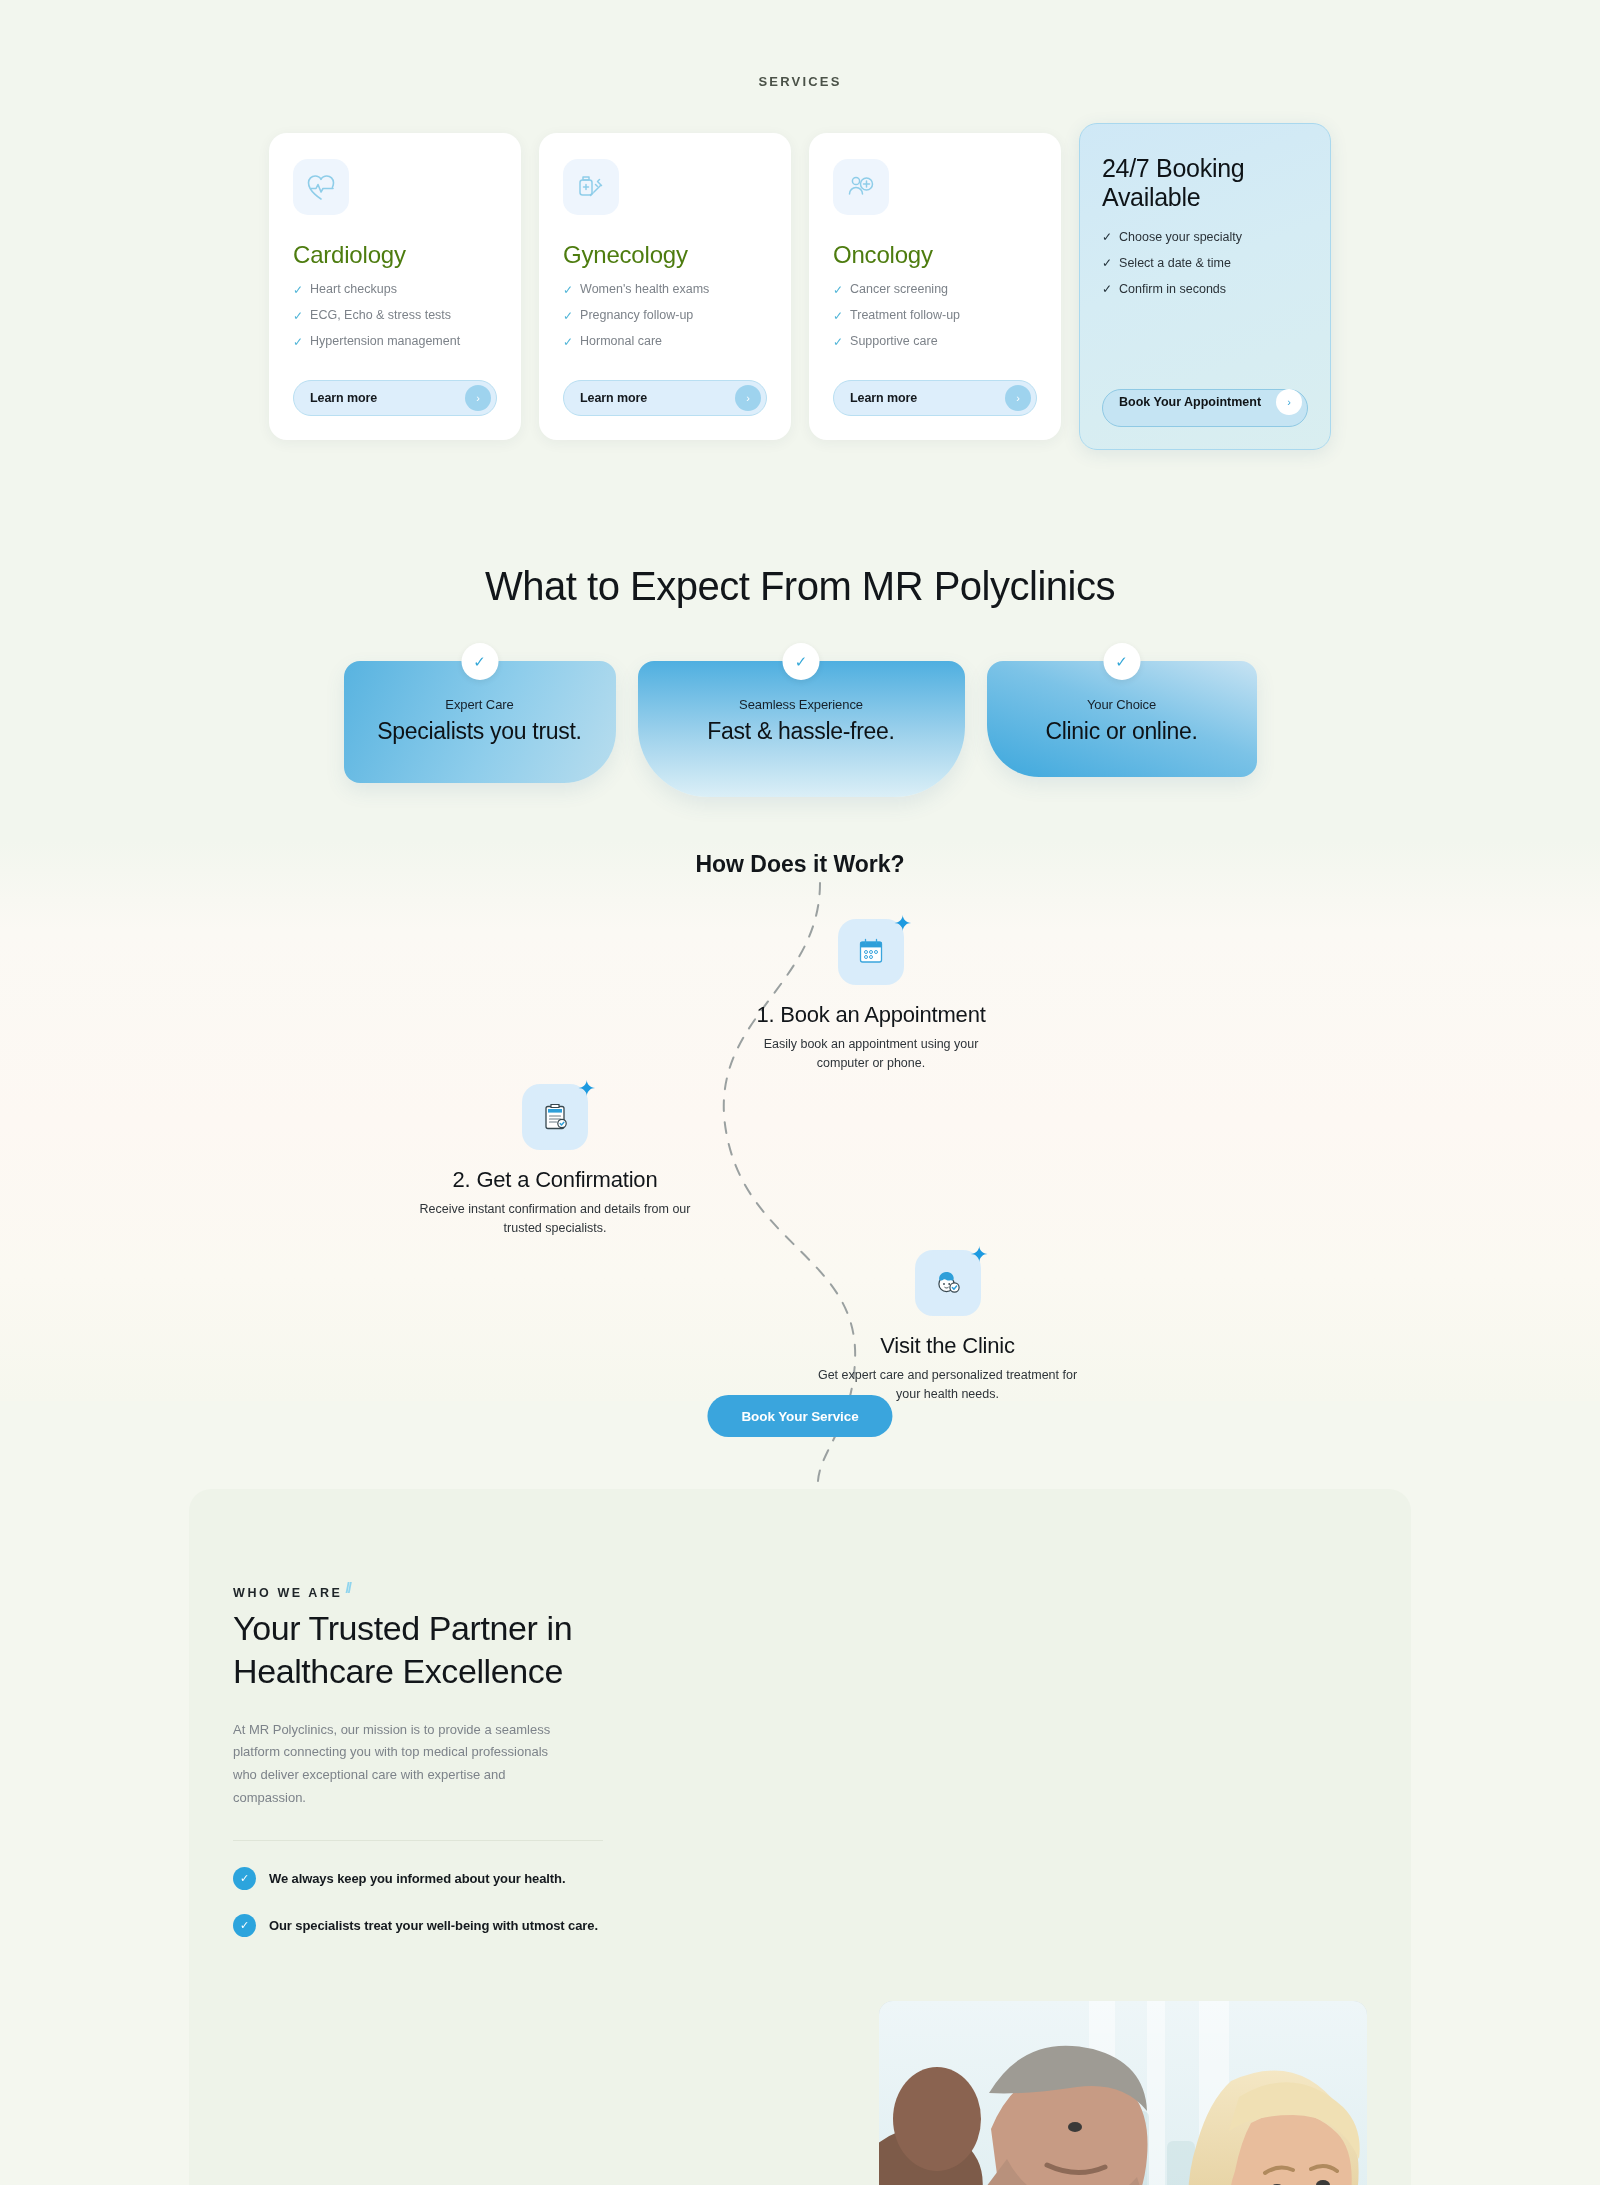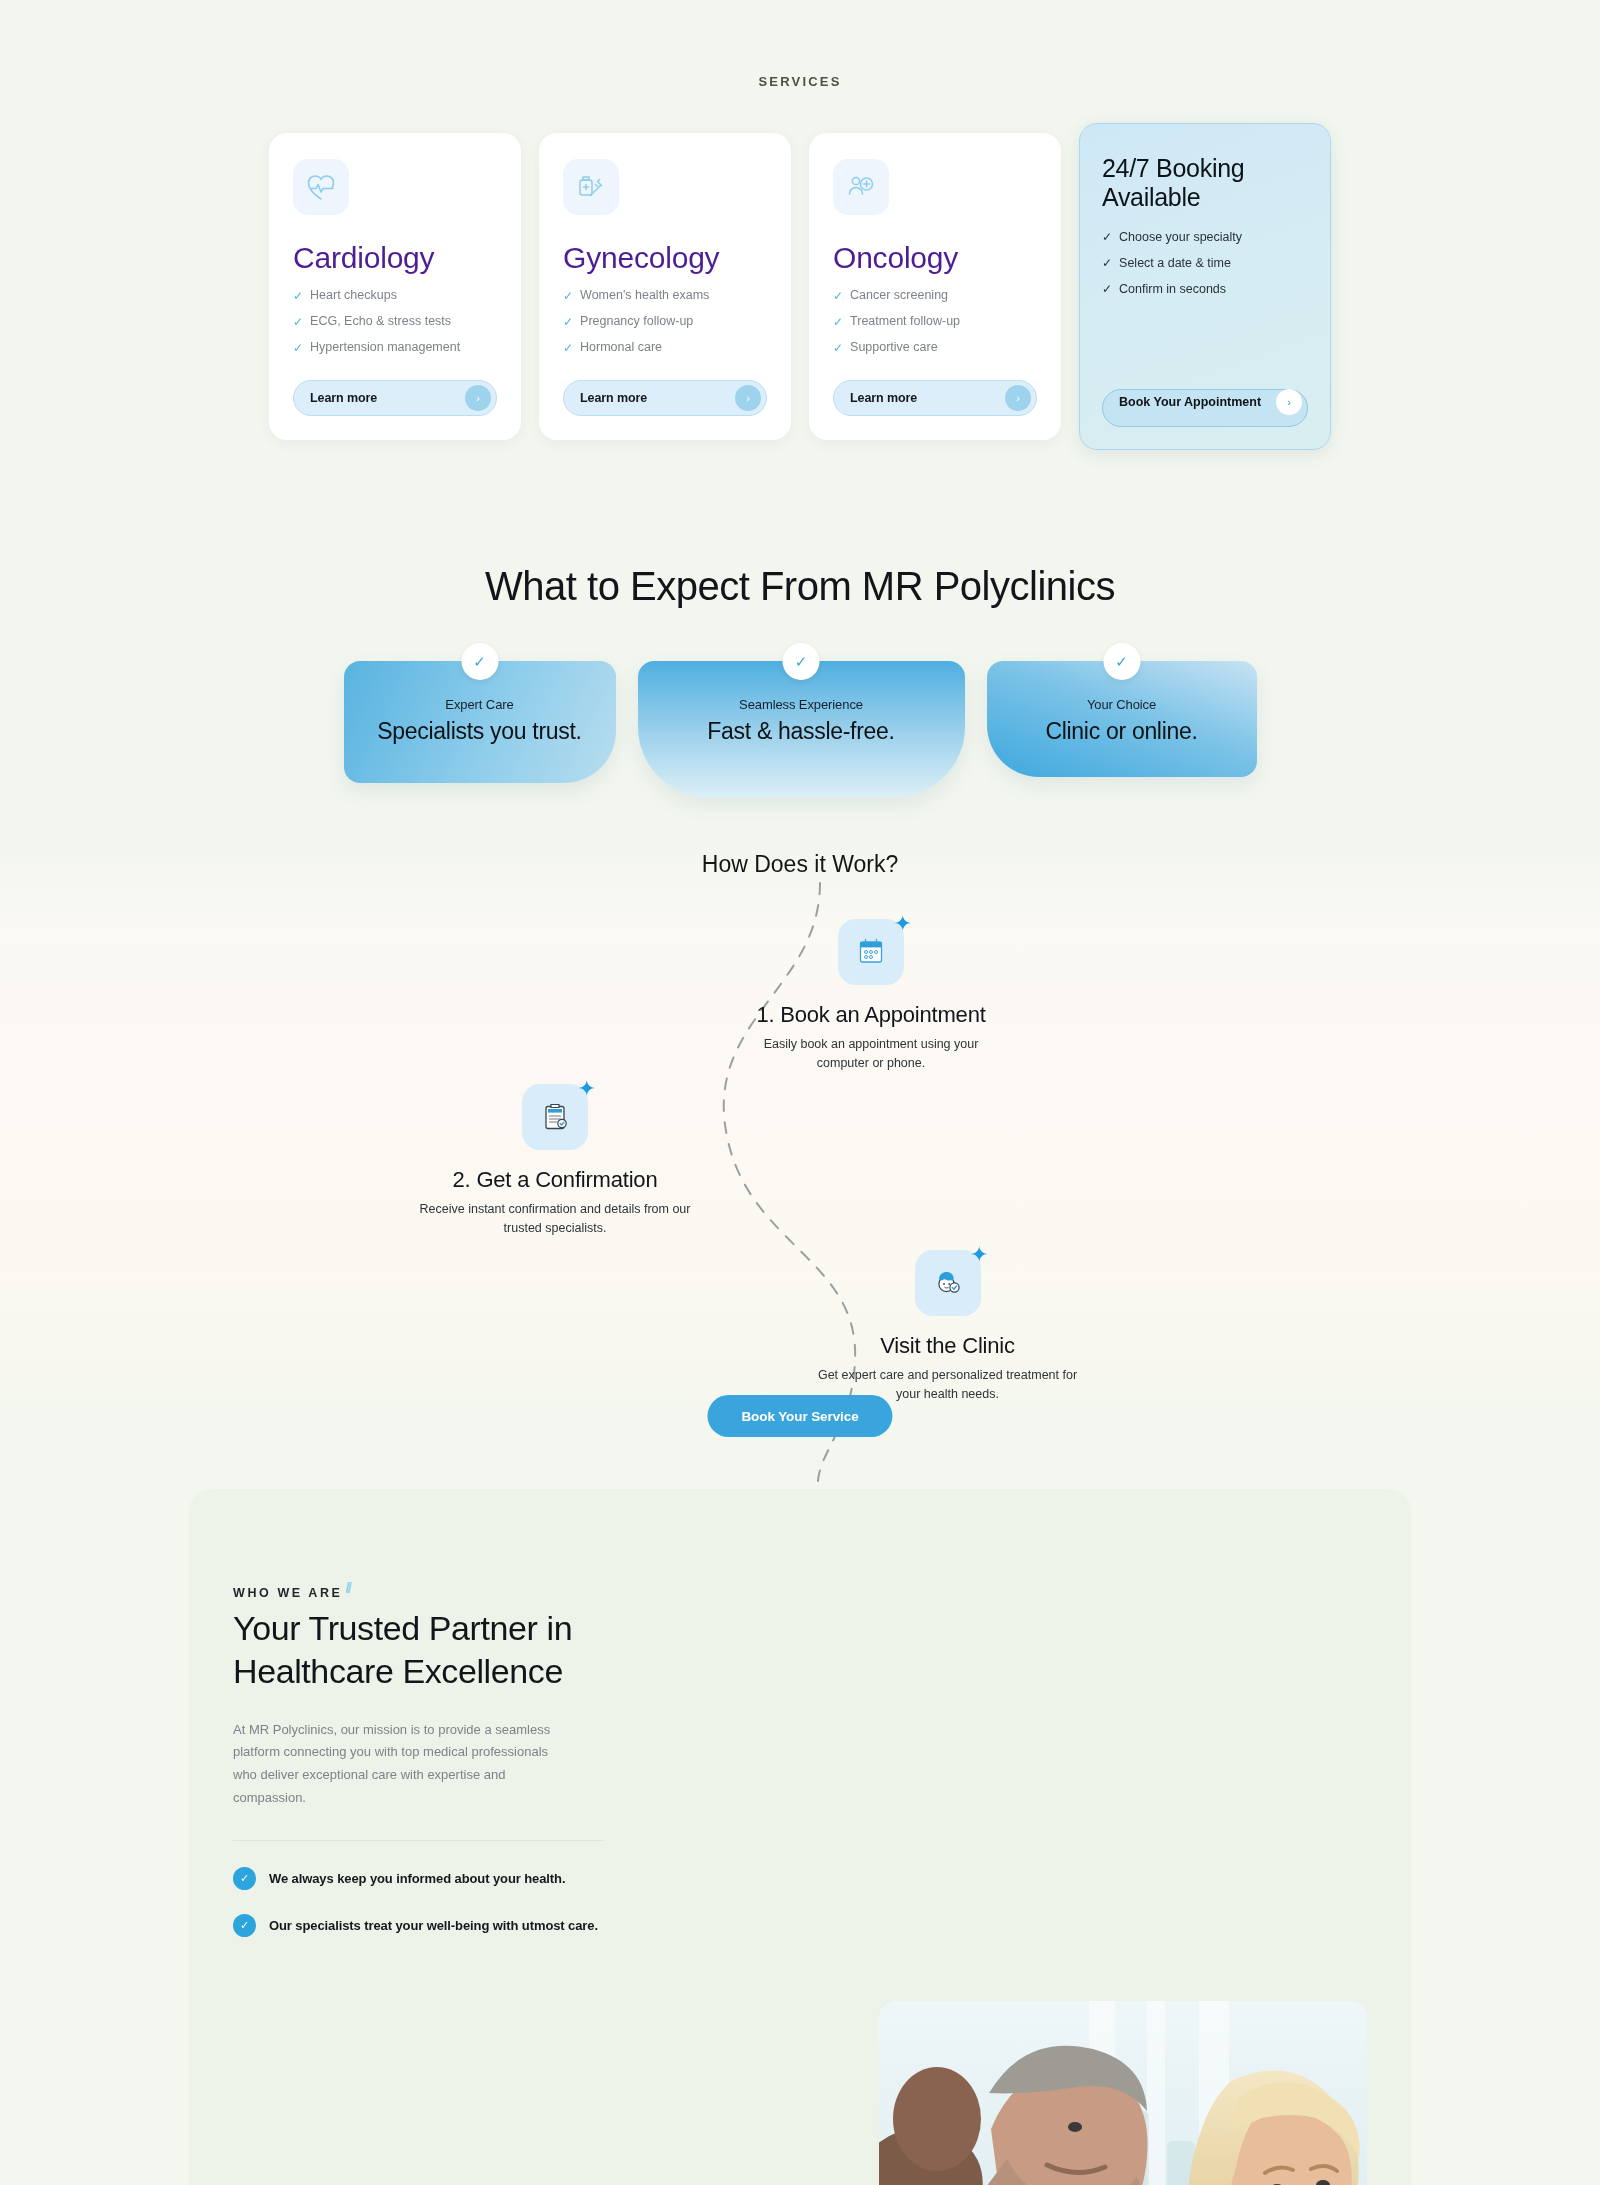--- a/index.html
+++ b/index.html
@@ -69,22 +69,22 @@
     width: 56px;
     height: 56px;
     border-radius: 15px;
     background: #eef5fd;
     display: flex;
     align-items: center;
     justify-content: center;
   }
 
   .svc-name {
-    font-size: 30px;
-    color: #4c1d95;
+    font-size: 24px;
+    color: #4d7c0f;
     font-weight: 400;
     margin-top: 26px;
     letter-spacing: -0.2px;
   }
 
   .svc-list { list-style: none; margin-top: 13px; }
 
   .svc-list li {
     display: flex;
     align-items: center;
@@ -277,21 +277,21 @@
     position: relative;
     height: 560px;
     margin-top: 44px;
     background: linear-gradient(180deg,#f2f6ee 0%, #fbf9f4 16%, #fdf8f3 50%, #fbf9f2 78%, #f6f7ee 100%);
   }
 
   .how-title {
     text-align: center;
     font-size: 23px;
     color: #12161a;
-    font-weight: 400;
+    font-weight: 700;
     padding-top: 10px;
     position: relative;
     z-index: 4;
   }
 
   .path-svg {
     position: absolute;
     top: 0; left: 0;
     width: 1600px; height: 680px;
     pointer-events: none;

